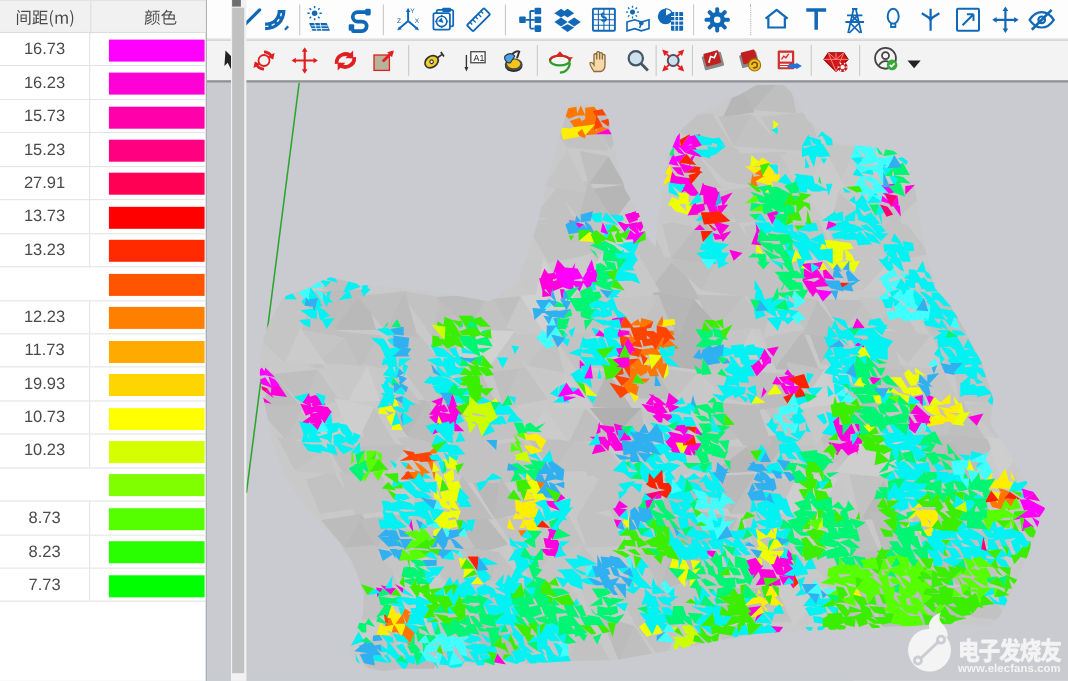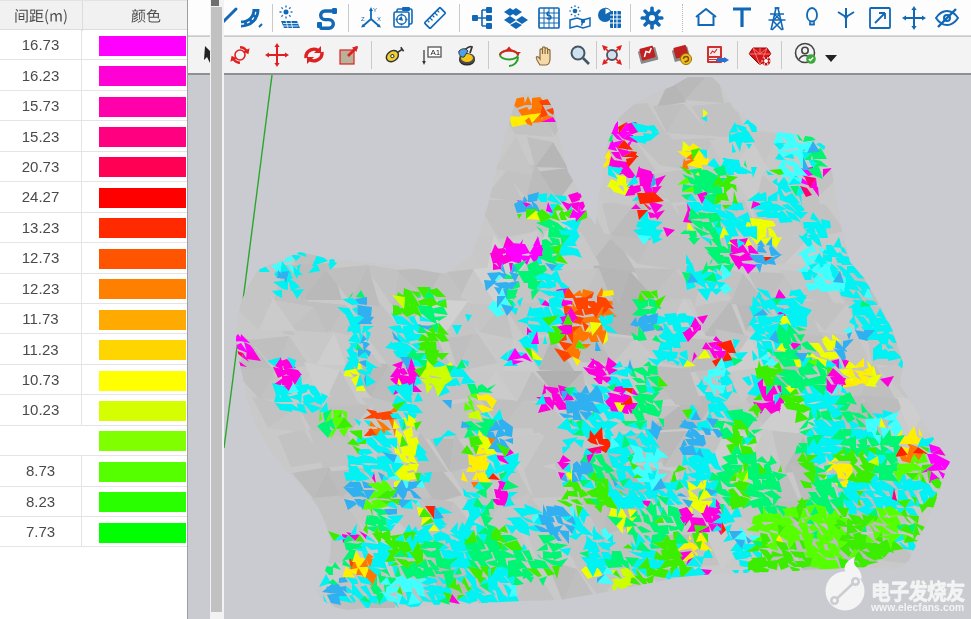--- a/index.html
+++ b/index.html
@@ -412,57 +412,56 @@
           <div class="sw" style="background:hsl(320,100%,50%)"></div>
         </div>
       </div>
 <div class="trow">
         <div class="tc1">15.23</div>
         <div class="tc2">
           <div class="sw" style="background:hsl(330,100%,50%)"></div>
         </div>
       </div>
 <div class="trow">
-        <div class="tc1">20.73</div>
+        <div class="tc1">27.91</div>
         <div class="tc2">
           <div class="sw" style="background:hsl(340,100%,50%)"></div>
         </div>
       </div>
 <div class="trow">
-        <div class="tc1">24.27</div>
+        <div class="tc1">13.73</div>
         <div class="tc2">
           <div class="sw" style="background:hsl(0,100%,50%)"></div>
         </div>
       </div>
 <div class="trow">
         <div class="tc1">13.23</div>
         <div class="tc2">
           <div class="sw" style="background:hsl(10,100%,50%)"></div>
         </div>
       </div>
 <div class="trow">
-        <div class="tc1">12.73</div>
         <div class="tc2">
           <div class="sw" style="background:hsl(20,100%,50%)"></div>
         </div>
       </div>
 <div class="trow">
         <div class="tc1">12.23</div>
         <div class="tc2">
           <div class="sw" style="background:hsl(30,100%,50%)"></div>
         </div>
       </div>
 <div class="trow">
         <div class="tc1">11.73</div>
         <div class="tc2">
           <div class="sw" style="background:hsl(40,100%,50%)"></div>
         </div>
       </div>
 <div class="trow">
-        <div class="tc1">11.23</div>
+        <div class="tc1">19.93</div>
         <div class="tc2">
           <div class="sw" style="background:hsl(50,100%,50%)"></div>
         </div>
       </div>
 <div class="trow">
         <div class="tc1">10.73</div>
         <div class="tc2">
           <div class="sw" style="background:hsl(60,100%,50%)"></div>
         </div>
       </div>

